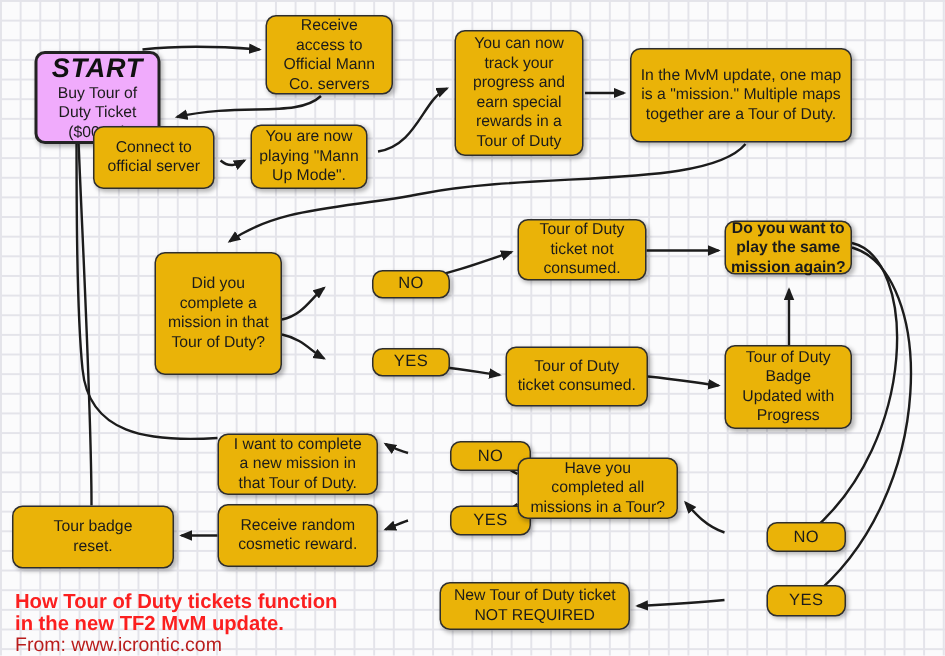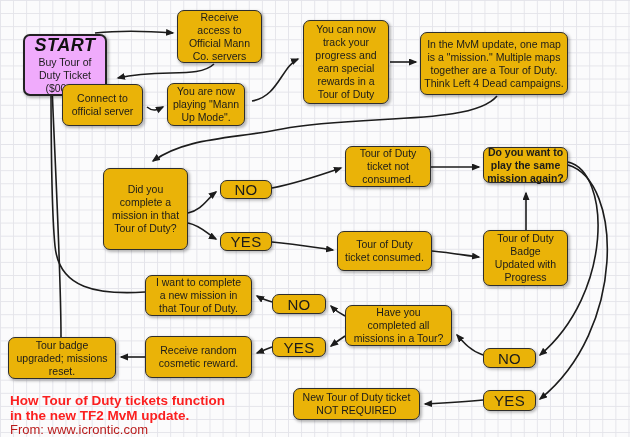--- a/index.html
+++ b/index.html
@@ -16,21 +16,21 @@
   svg.edges{position:absolute;left:0;top:0;width:630px;height:437px;pointer-events:none;}
   .node{
     position:absolute;box-sizing:border-box;
     background:#eab308;border:1.6px solid #2e2e2e;border-radius:7px;
     display:flex;flex-direction:column;justify-content:center;align-items:center;
     text-align:center;color:#1b1b1b;
     font-size:10.5px;line-height:13px;
     box-shadow:1.5px 1.5px 3px rgba(0,0,0,0.28);
     padding:1px 2px;
   }
-  .node.small{font-size:15px;letter-spacing:.3px;}
+  .node.small{font-size:11px;letter-spacing:.3px;margin-left:28px;}
   .node.start{background:#41d841;border-width:2px;border-color:#222;}
   .start-title{
     font-size:18px;font-weight:bold;font-style:italic;
     line-height:19px;letter-spacing:.5px;margin-bottom:1px;color:#111;
   }
   .node .line{white-space:nowrap;}
   #caption{
     position:absolute;left:10px;top:394px;color:#fb1f1f;
     font-size:13.5px;font-weight:bold;line-height:14.5px;white-space:nowrap;
   }
@@ -100,21 +100,20 @@
         <div class="line">track your</div>
         <div class="line">progress and</div>
         <div class="line">earn special</div>
         <div class="line">rewards in a</div>
         <div class="line">Tour of Duty</div>
       </div>
       <div class="node box" style="left: 420px; top: 32px; width: 148px; height: 63px;">
         <div class="line">In the MvM update, one map</div>
         <div class="line">is a "mission." Multiple maps</div>
         <div class="line">together are a Tour of Duty.</div>
-        <div class="line">Think Left 4 Dead campaigns.</div>
       </div>
       <div class="node box" style="left: 103px; top: 168px; width: 85px; height: 82px;">
         <div class="line">Did you</div>
         <div class="line">complete a</div>
         <div class="line">mission in that</div>
         <div class="line">Tour of Duty?</div>
       </div>
       <div class="node small" style="left: 220px; top: 180px; width: 52px; height: 19px;">
         <div class="line">NO</div>
       </div>
@@ -134,21 +133,21 @@
         <div class="line">Do you want to</div>
         <div class="line">play the same</div>
         <div class="line">mission again?</div>
       </div>
       <div class="node box" style="left: 483px; top: 230px; width: 85px; height: 56px;">
         <div class="line">Tour of Duty</div>
         <div class="line">Badge</div>
         <div class="line">Updated with</div>
         <div class="line">Progress</div>
       </div>
-      <div class="node box" style="left: 145px; top: 275px; width: 107px; height: 41px;">
+      <div class="node box" style="left: 145px; top: 289px; width: 107px; height: 41px;">
         <div class="line">I want to complete</div>
         <div class="line">a new mission in</div>
         <div class="line">that Tour of Duty.</div>
       </div>
       <div class="node small" style="left: 272px; top: 294px; width: 54px; height: 20px;">
         <div class="line">NO</div>
       </div>
       <div class="node small" style="left: 272px; top: 337px; width: 54px; height: 20px;">
         <div class="line">YES</div>
       </div>
@@ -156,21 +155,20 @@
         <div class="line">Have you</div>
         <div class="line">completed all</div>
         <div class="line">missions in a Tour?</div>
       </div>
       <div class="node box" style="left: 145px; top: 336px; width: 107px; height: 42px;">
         <div class="line">Receive random</div>
         <div class="line">cosmetic reward.</div>
       </div>
       <div class="node box" style="left: 8px; top: 337px; width: 108px; height: 42px; text-align: right;">
         <div class="line">Tour badge</div>
-        <div class="line">upgraded; missions</div>
         <div class="line">reset.</div>
       </div>
       <div class="node small" style="left: 483px; top: 348px; width: 53px; height: 20px;">
         <div class="line">NO</div>
       </div>
       <div class="node small" style="left: 483px; top: 390px; width: 53px; height: 21px;">
         <div class="line">YES</div>
       </div>
       <div class="node box" style="left: 293px; top: 388px; width: 127px; height: 32px; align-items: center;">
         <div class="line">New Tour of Duty ticket</div>

